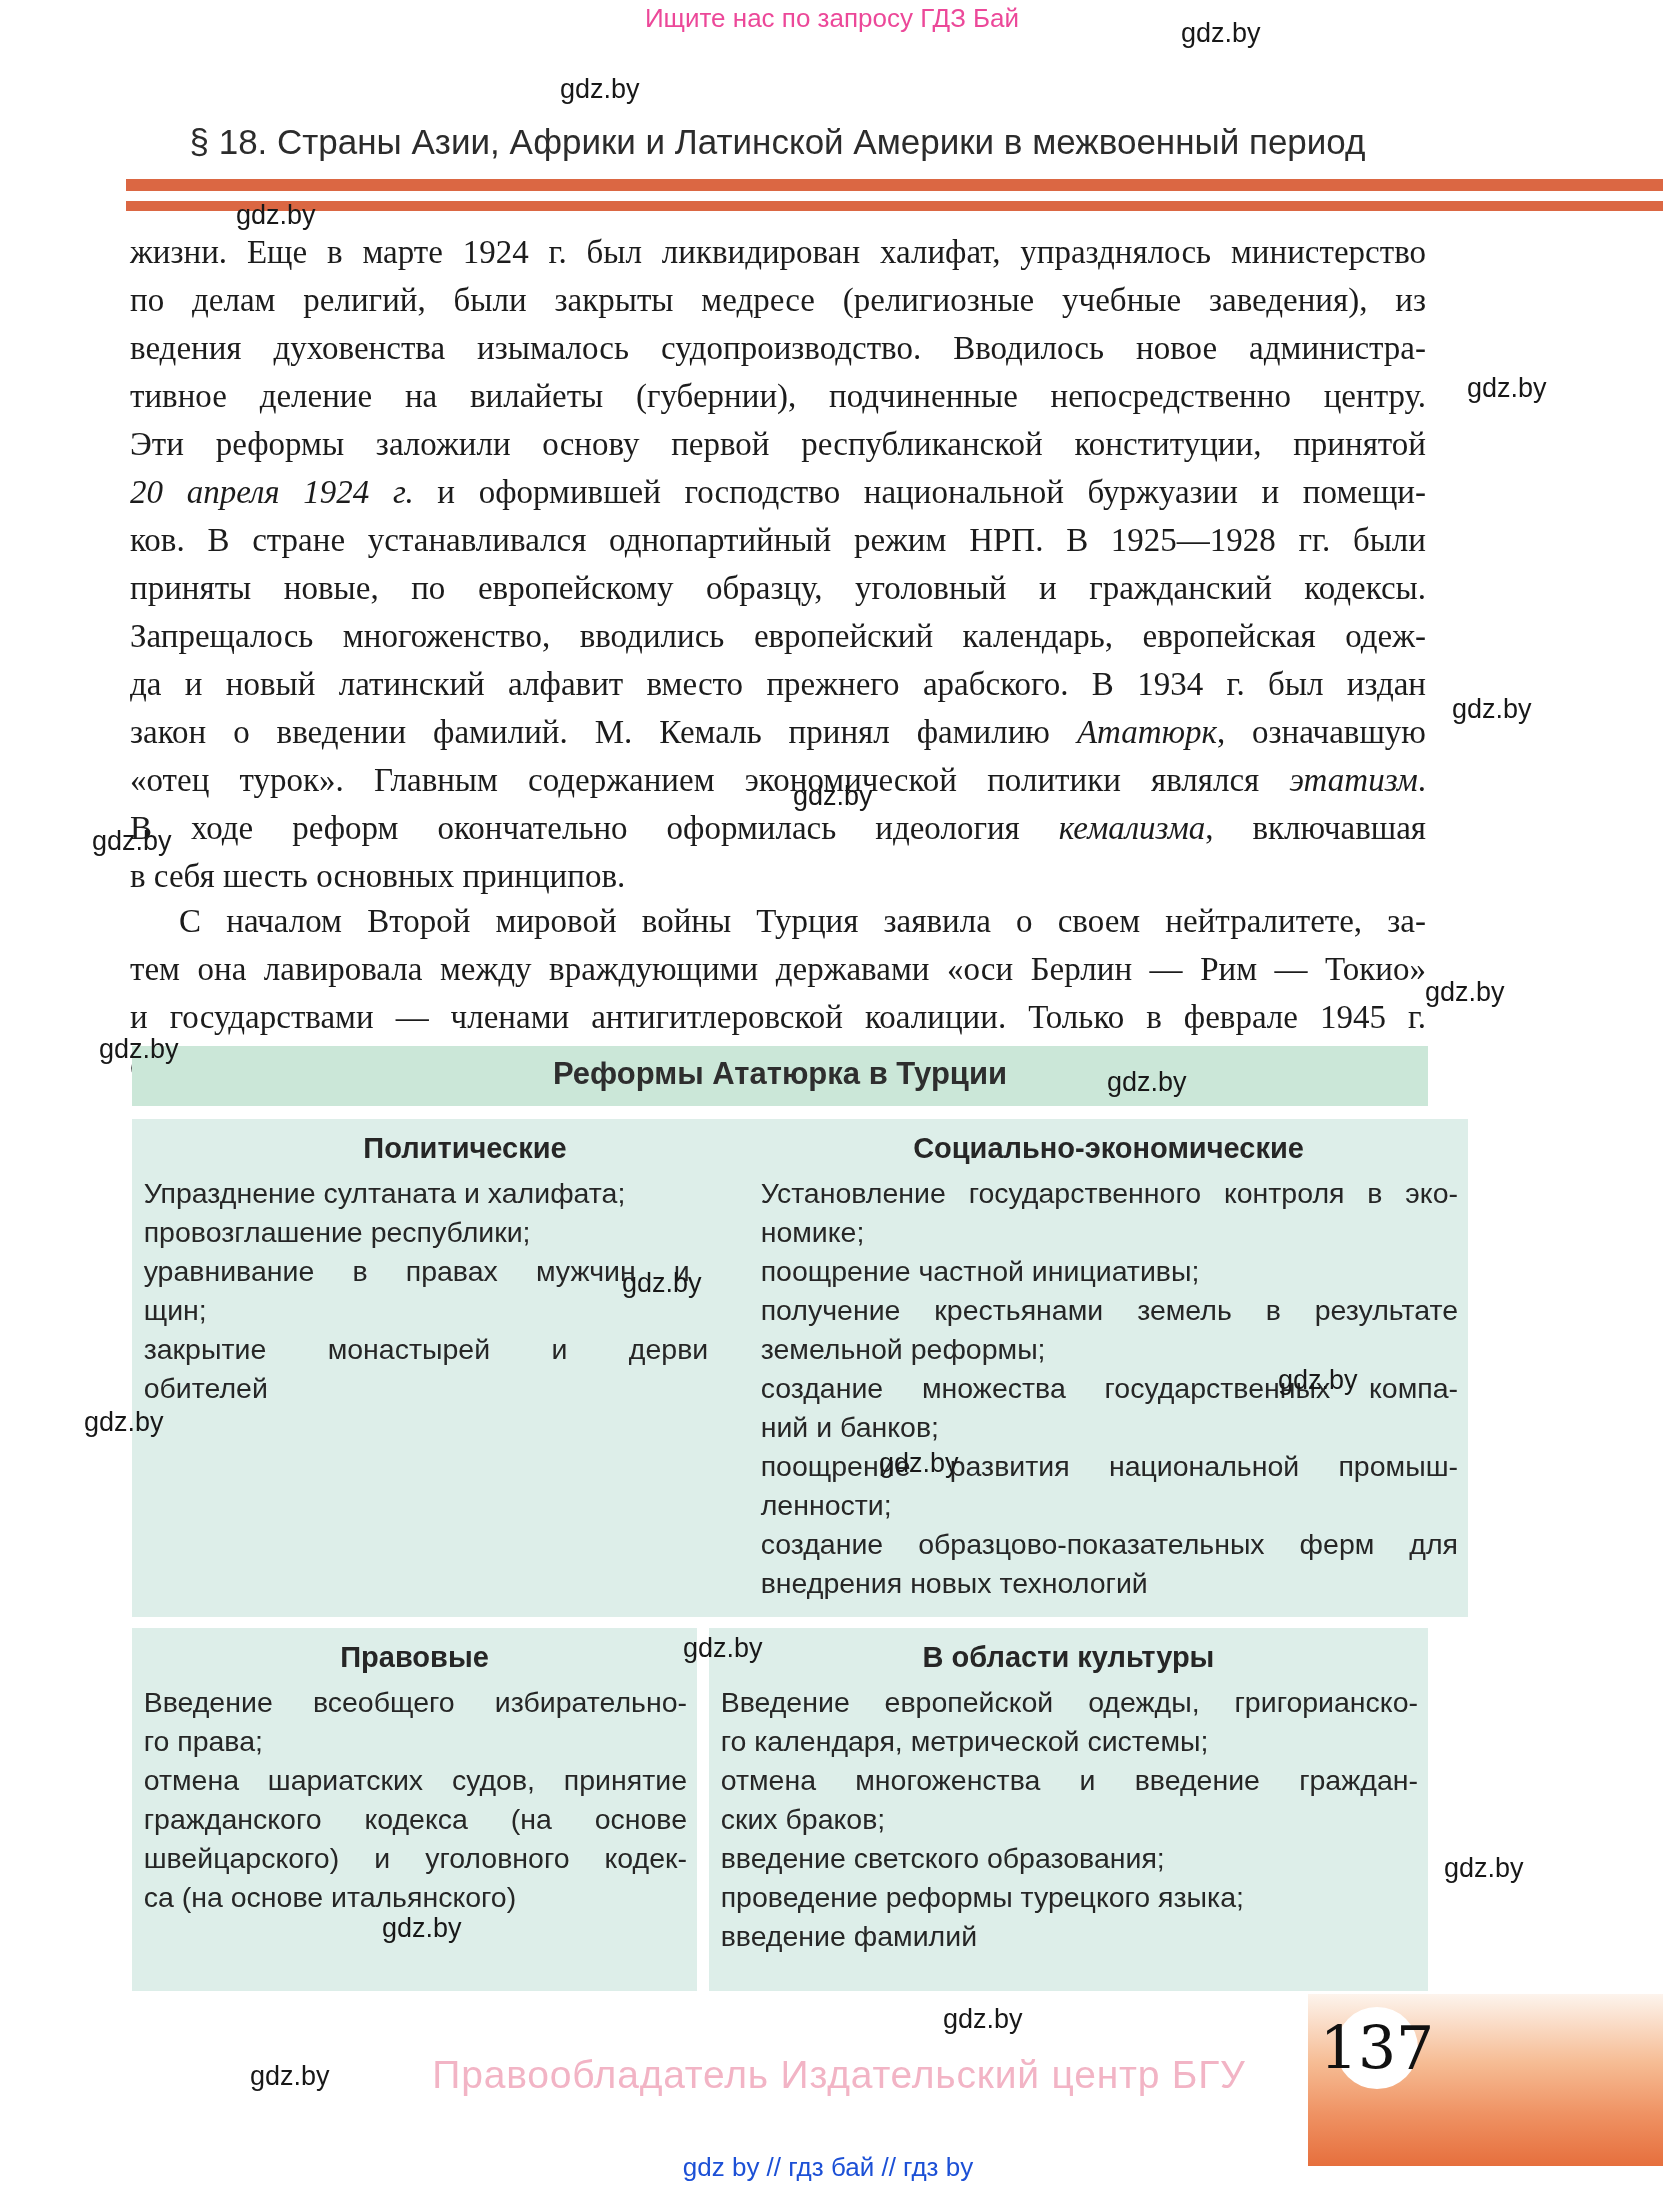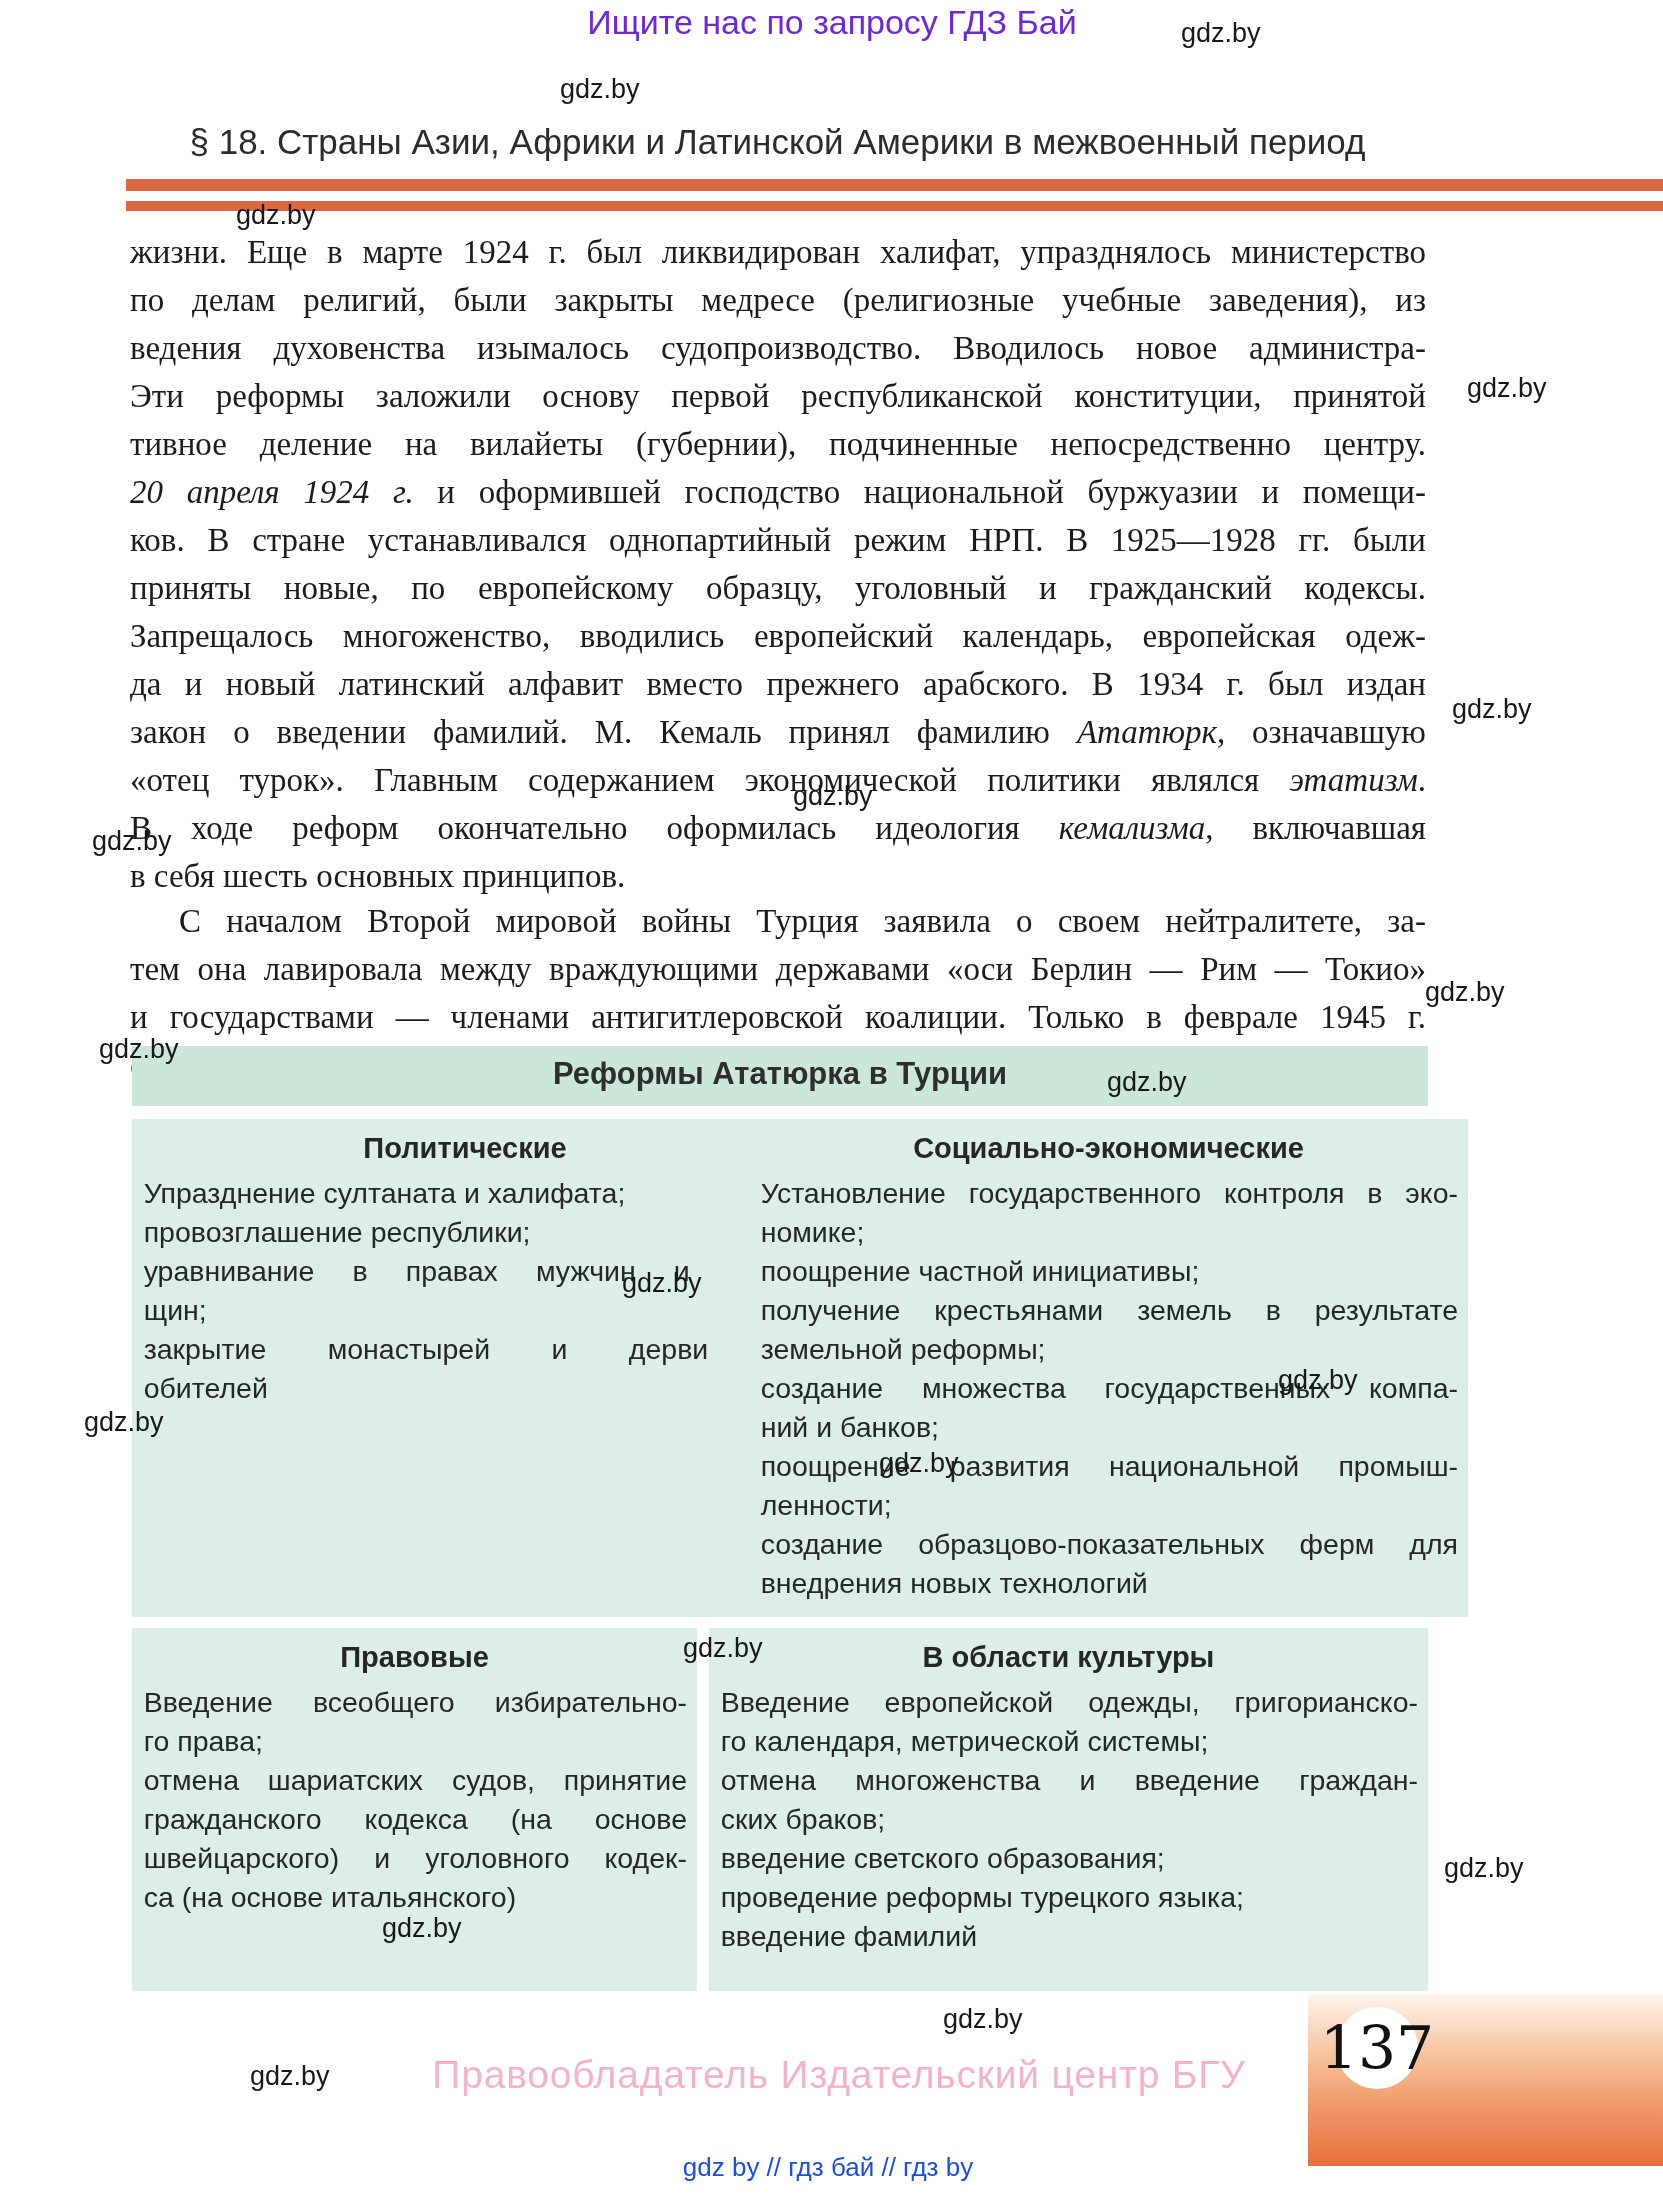--- a/index.html
+++ b/index.html
@@ -4,22 +4,22 @@
 <style>
   html,body{margin:0;padding:0;background:#888;}
   .page{
     position:relative;width:1664px;height:2205px;background:#ffffff;
     font-family:"Liberation Serif",serif;color:#1d1d1d;overflow:hidden;
     margin:0 auto;
   }
   
   .promo{
     position:absolute;left:0;right:0;top:3.4px;text-align:center;
-    font-family:"Liberation Sans",sans-serif;font-size:34px;font-weight:500;
-    color:#6d28d9;
+    font-family:"Liberation Sans",sans-serif;font-size:26px;font-weight:500;
+    color:#ec4899;
   }
   
   .wm{
     position:absolute;font-family:"Liberation Sans",sans-serif;font-size:27px;
     color:#181818;white-space:nowrap;
   }
   
   .sec-title{
     position:absolute;left:126px;width:1303px;top:122px;text-align:center;
     font-family:"Liberation Sans",sans-serif;font-size:35px;color:#2c2c2c;
@@ -87,22 +87,22 @@
   <div class="promo">Ищите нас по запросу ГДЗ Бай</div>
 
   <div class="sec-title">§ 18. Страны Азии, Африки и Латинской Америки в межвоенный период</div>
   <div class="rule rule-1"></div>
   <div class="rule rule-2"></div>
 
   <div class="para para-1">
       <div class="line just"><span>жизни. Еще в марте 1924 г. был ликвидирован халифат, упразднялось министерство</span></div>
       <div class="line just"><span>по делам религий, были закрыты медресе (религиозные учебные заведения), из</span></div>
       <div class="line just"><span>ведения духовенства изымалось судопроизводство. Вводилось новое администра-</span></div>
+      <div class="line just"><span>тивное деление на вилайеты (губернии), подчиненные непосредственно центру.</span></div>
       <div class="line just"><span>Эти реформы заложили основу первой республиканской конституции, принятой</span></div>
-      <div class="line just"><span>тивное деление на вилайеты (губернии), подчиненные непосредственно центру.</span></div>
       <div class="line just"><span class="it">20 апреля 1924 г.</span><span> и оформившей господство национальной буржуазии и помещи-</span></div>
       <div class="line just"><span>ков. В стране устанавливался однопартийный режим НРП. В 1925—1928 гг. были</span></div>
       <div class="line just"><span>приняты новые, по европейскому образцу, уголовный и гражданский кодексы.</span></div>
       <div class="line just"><span>Запрещалось многоженство, вводились европейский календарь, европейская одеж-</span></div>
       <div class="line just"><span>да и новый латинский алфавит вместо прежнего арабского. В 1934 г. был издан</span></div>
       <div class="line just"><span>закон о введении фамилий. М. Кемаль принял фамилию </span><span class="it">Ататюрк</span><span>, означавшую</span></div>
       <div class="line just"><span>«отец турок». Главным содержанием экономической политики являлся </span><span class="it">этатизм</span><span>.</span></div>
       <div class="line just"><span>В ходе реформ окончательно оформилась идеология </span><span class="it">кемализма</span><span>, включавшая</span></div>
       <div class="line"><span>в себя шесть основных принципов.</span></div>
     </div>

